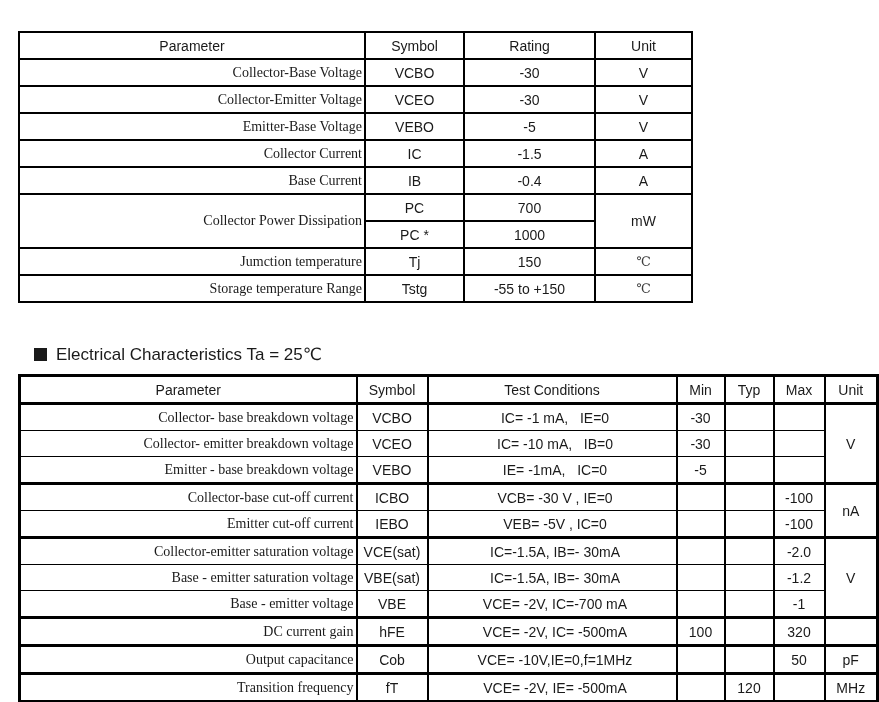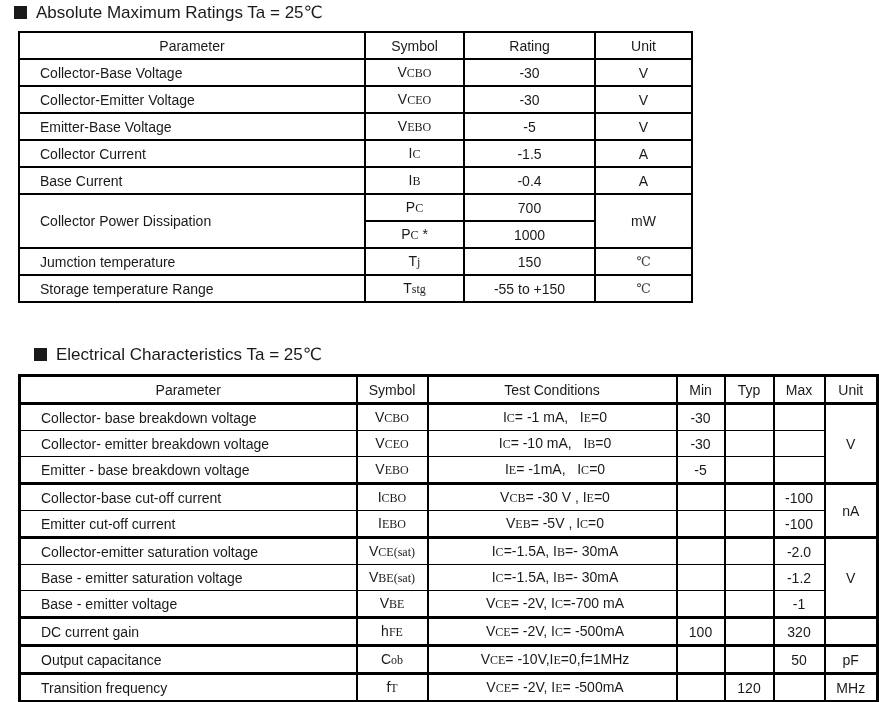--- a/index.html
+++ b/index.html
@@ -36,45 +36,41 @@
 
   
   #tbl2 { position: absolute; left: 18px; top: 374px; width: 858px; border: 3px solid #000; }
   #tbl2 td, #tbl2 th {
     border-left: 2px solid #000; border-right: 2px solid #000;
     border-top: 1px solid #000; border-bottom: 1px solid #000;
   }
   #tbl2 th { border-bottom: 3px solid #000; }
   #tbl2 tr.g td { border-top: 3px solid #000; }
 
-  .pl { text-align: left; padding-left: 20px; }
+  .pl { text-align: right; padding-left: 20px; font-family: Liberation Serif, serif; }
   .cond { text-align: center; padding-left: 8px; }
 
-  .sb { font-size: 12px; font-family: Liberation Serif, serif; }          
+  .sb { font-size: 14px; }          
   .sp { font-size: 10px; vertical-align: 4px; }  
 
   .cels {
     font-family: "DejaVu Serif", "DejaVu Sans", serif;
     font-size: 13px; color: #3c3c3c;
   }
 
   .footnote {
     position: absolute; left: 21px; top: 306px;
     font-size: 13.5px; color: #1a1a1a; white-space: nowrap;
   }
 </style>
 </head>
 <body>
 
 <div class="page">
 
-  <div id="sec1" class="sec-title">
-    <span class="bullet"></span>
-    <span>Absolute Maximum Ratings Ta = 25℃</span>
-  </div>
 
   <table id="tbl1">
     <colgroup>
         <col style="width:346px">
         <col style="width:99px">
         <col style="width:131px">
         <col style="width:97px">
       </colgroup>
     <thead>
       <tr>

